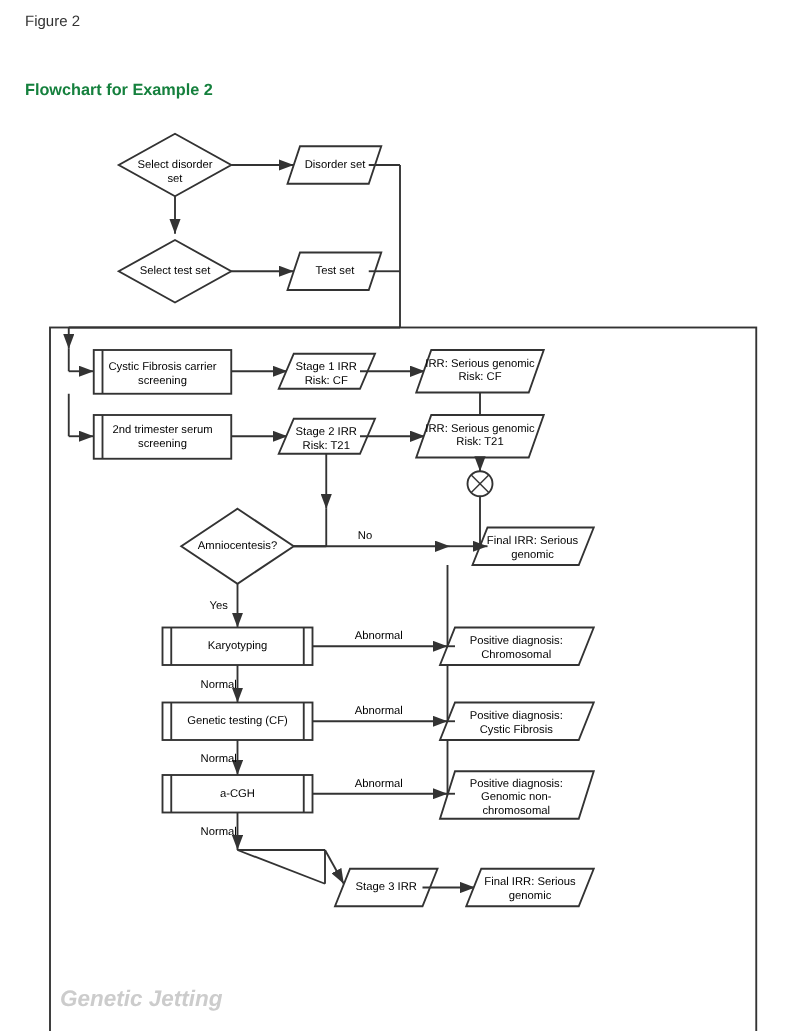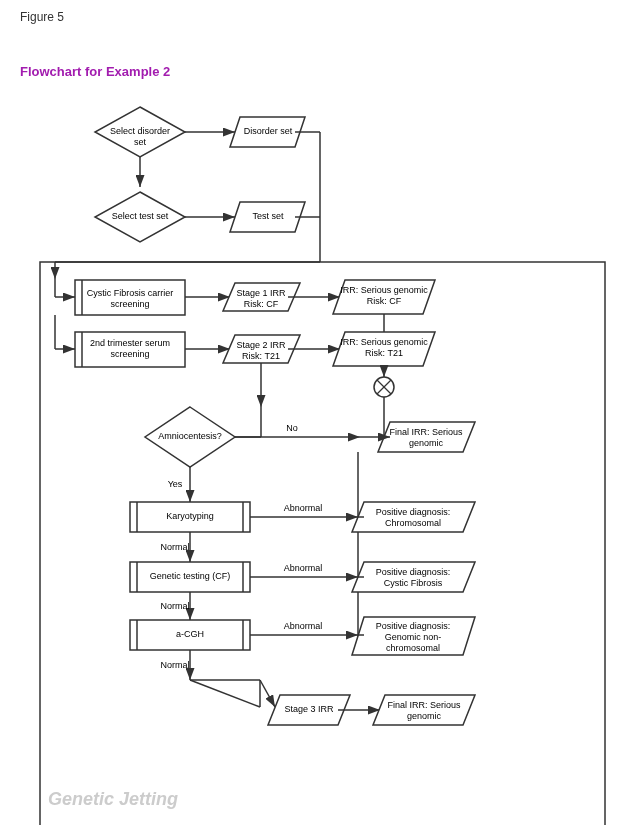--- a/index.html
+++ b/index.html
@@ -18,21 +18,21 @@
       padding: 10px 20px;
     }
     .figure-label {
       font-size: 12px;
       color: #333;
       margin-bottom: 2px;
     }
     .figure-title {
       font-size: 13px;
       font-weight: bold;
-      color: #a21caf;
+      color: #15803d;
       margin-bottom: 8px;
       margin-top: 40px;
     }
     svg {
       display: block;
     }
     
     .diamond { fill: white; stroke: #333; stroke-width: 1.5; }
     .parallelogram { fill: white; stroke: #333; stroke-width: 1.5; }
     .rectangle { fill: white; stroke: #333; stroke-width: 1.5; }
@@ -44,21 +44,21 @@
       font-size: 9px;
       fill: #000;
       text-anchor: middle;
       dominant-baseline: middle;
     }
   </style>
 </head>
 <body>
 
 <div class="page">
-  <div class="figure-label">Figure 5</div>
+  <div class="figure-label">Figure 2</div>
   <div class="figure-title">Flowchart for Example 2</div>
 
   <svg width="600" height="770">
     <defs>
       <marker id="arrowhead" markerWidth="8" markerHeight="6" refX="8" refY="3" orient="auto">
         <polygon points="0 0, 8 3, 0 6" fill="#333"></polygon>
       </marker>
       <marker id="arrowhead2" markerWidth="6" markerHeight="5" refX="6" refY="2.5" orient="auto">
         <polygon points="0 0, 6 2.5, 0 5" fill="#333"></polygon>
       </marker>

